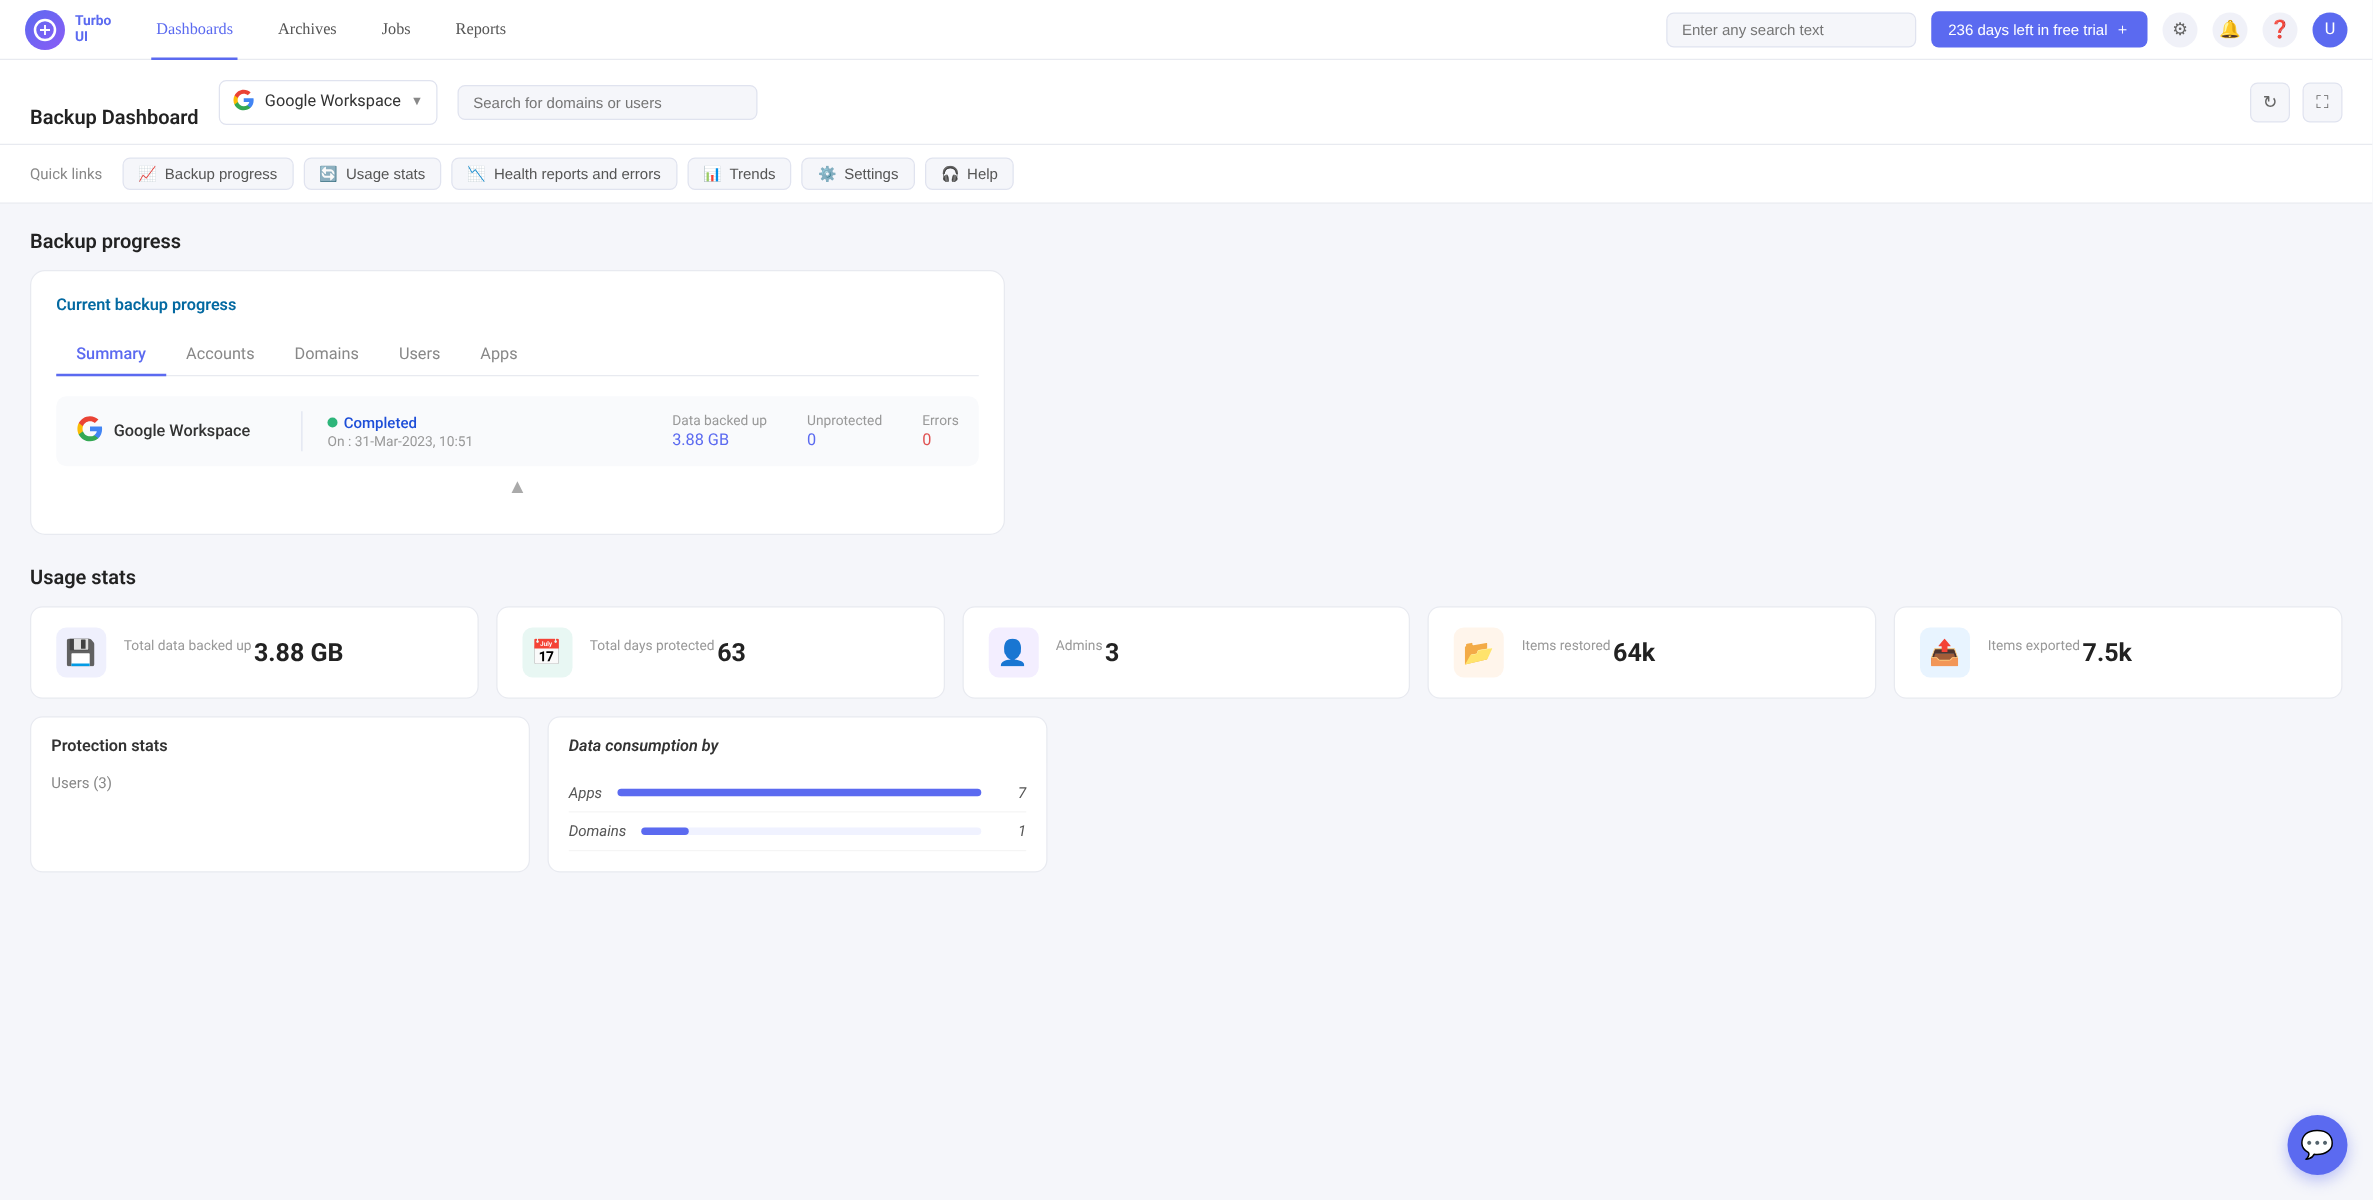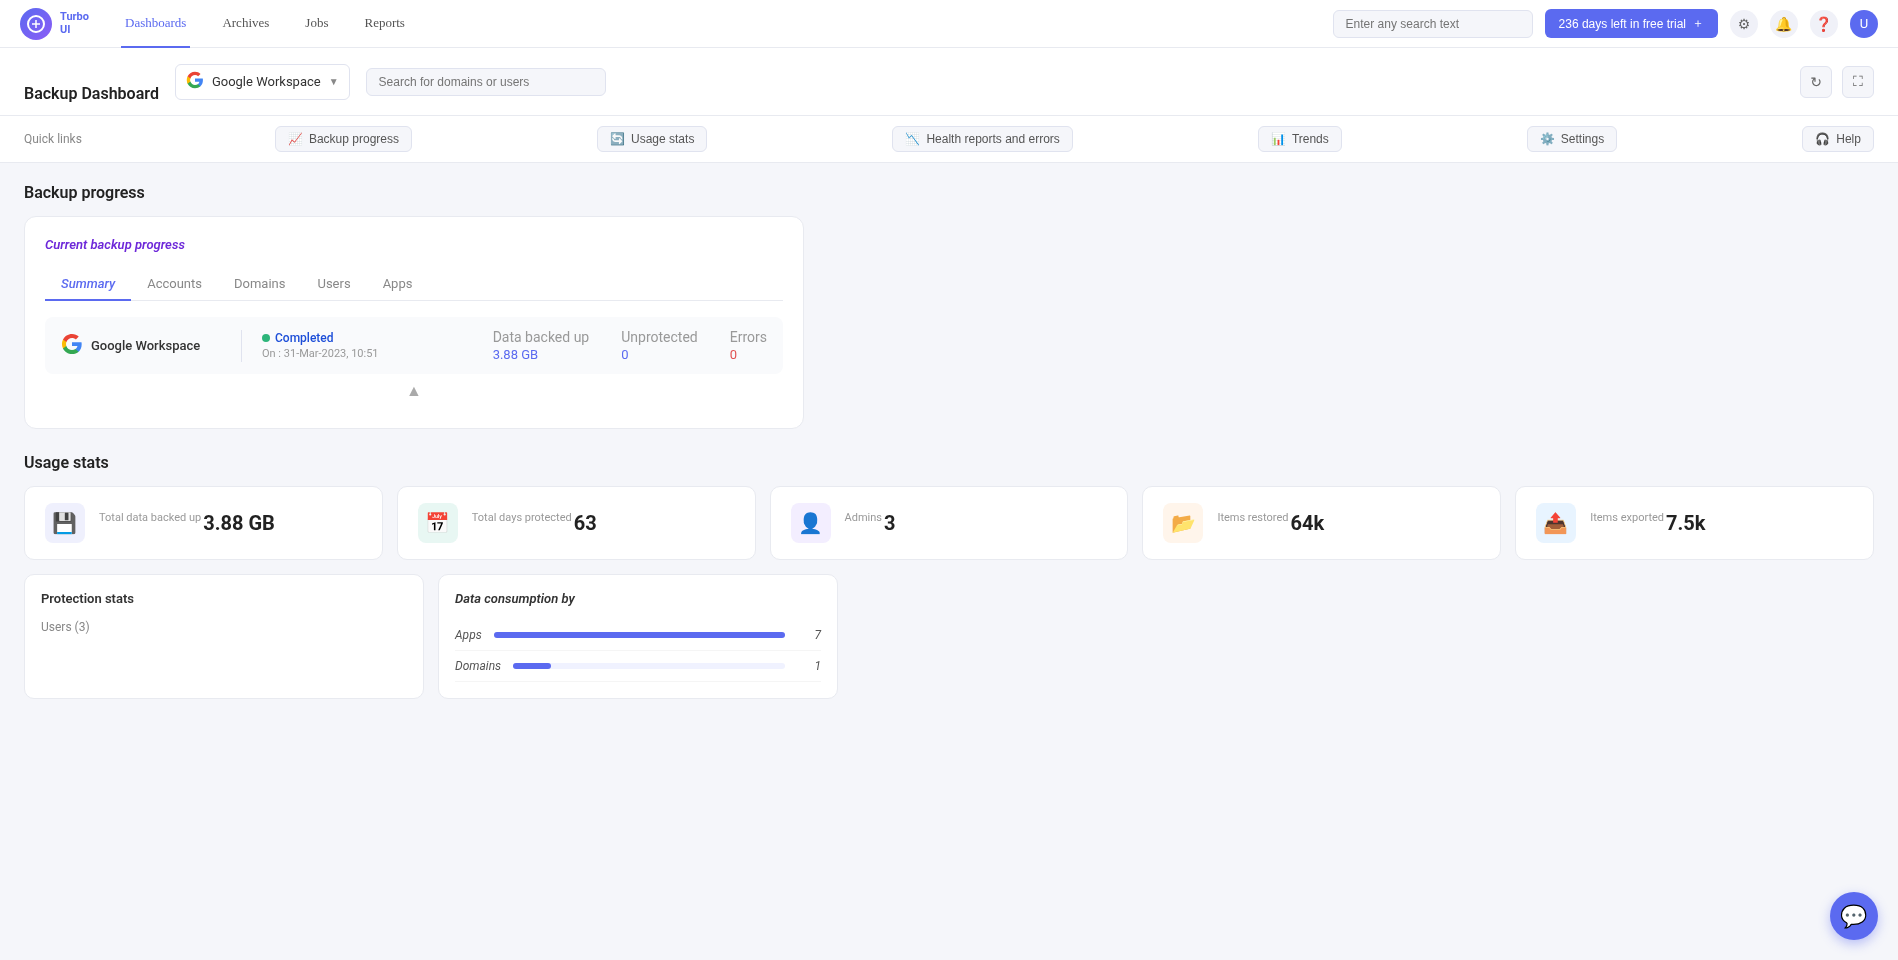--- a/index.html
+++ b/index.html
@@ -38,64 +38,64 @@
     .domain-name { font-size: 13px; color: #333; }
     .chevron-down { font-size: 10px; color: #888; }
     .domain-search { flex: 1; background: #f5f6fa; border: 1px solid #e0e3ef; border-radius: 6px; padding: 6px 12px; font-size: 12px; color: #aaa; outline: none; max-width: 240px; }
     .header-right { margin-left: auto; display: flex; gap: 10px; }
     .icon-btn { width: 32px; height: 32px; border-radius: 6px; background: #f5f6fa; border: 1px solid #e0e3ef; display: flex; align-items: center; justify-content: center; cursor: pointer; font-size: 14px; color: #666; }
 
     
     .quick-links-bar {
       background: #fff; padding: 10px 24px;
       border-bottom: 1px solid #e8eaf0;
-      display: flex; align-items: center; gap: 8px; justify-content: space-between;
+      display: flex; align-items: center; gap: 8px;
     }
     .quick-links-label { font-size: 12px; color: #888; margin-right: 8px; }
     .quick-link-btn {
       display: flex; align-items: center; gap: 6px;
       background: #f5f6fa; border: 1px solid #e0e3ef; border-radius: 6px;
       padding: 5px 12px; font-size: 12px; color: #555; cursor: pointer;
     }
 
     
     .main-content { padding: 20px 24px; }
 
     
     .section-title { font-size: 16px; font-weight: 600; color: #222; margin-bottom: 14px; }
     .card {
       background: #fff; border-radius: 12px;
       border: 1px solid #e8eaf0; overflow: hidden;
     }
 
     
     .progress-card { max-width: 780px; padding: 20px; }
-    .progress-card-title { font-size: 13px; font-weight: 600; color: #6d28d9; margin-bottom: 16px; font-style: italic; }
+    .progress-card-title { font-size: 13px; font-weight: 600; color: #0369a1; margin-bottom: 16px; }
     .tabs { display: flex; gap: 0; border-bottom: 1px solid #e8eaf0; margin-bottom: 16px; }
     .tab {
       padding: 8px 16px; font-size: 13px; color: #888; cursor: pointer;
       border-bottom: 2px solid transparent; margin-bottom: -1px;
     }
-    .tab.active { color: #5b6af0; border-bottom-color: #5b6af0; font-weight: 500; font-style: italic; }
+    .tab.active { color: #5b6af0; border-bottom-color: #5b6af0; font-weight: 500; }
 
     
     .backup-row {
       display: flex; align-items: center; background: #f9fafc;
       border-radius: 8px; padding: 12px 16px; gap: 20px;
     }
     .backup-source { display: flex; align-items: center; gap: 8px; min-width: 160px; }
     .backup-source-name { font-size: 13px; font-weight: 500; }
     .divider-v { width: 1px; background: #e0e3ef; height: 32px; }
     .backup-status { display: flex; flex-direction: column; gap: 2px; }
     .status-completed { display: flex; align-items: center; gap: 5px; font-size: 12px; color: #1d4ed8; font-weight: 500; }
     .status-dot { width: 8px; height: 8px; border-radius: 50%; background: #2db57a; }
     .status-date { font-size: 11px; color: #999; }
     .backup-meta { display: flex; gap: 32px; margin-left: auto; }
     .meta-item { display: flex; flex-direction: column; gap: 2px; }
-    .meta-label { font-size: 14px; color: #999; }
+    .meta-label { font-size: 11px; color: #999; }
     .meta-value { font-size: 13px; color: #5b6af0; cursor: pointer; }
     .meta-value.error { color: #e05252; }
 
     .card-collapse { display: flex; justify-content: center; padding: 8px; }
     .collapse-btn { background: none; border: none; cursor: pointer; color: #aaa; font-size: 16px; }
 
     
     .usage-section { margin-top: 24px; }
     .stats-grid { display: flex; gap: 14px; flex-wrap: wrap; }
     .stat-card {

